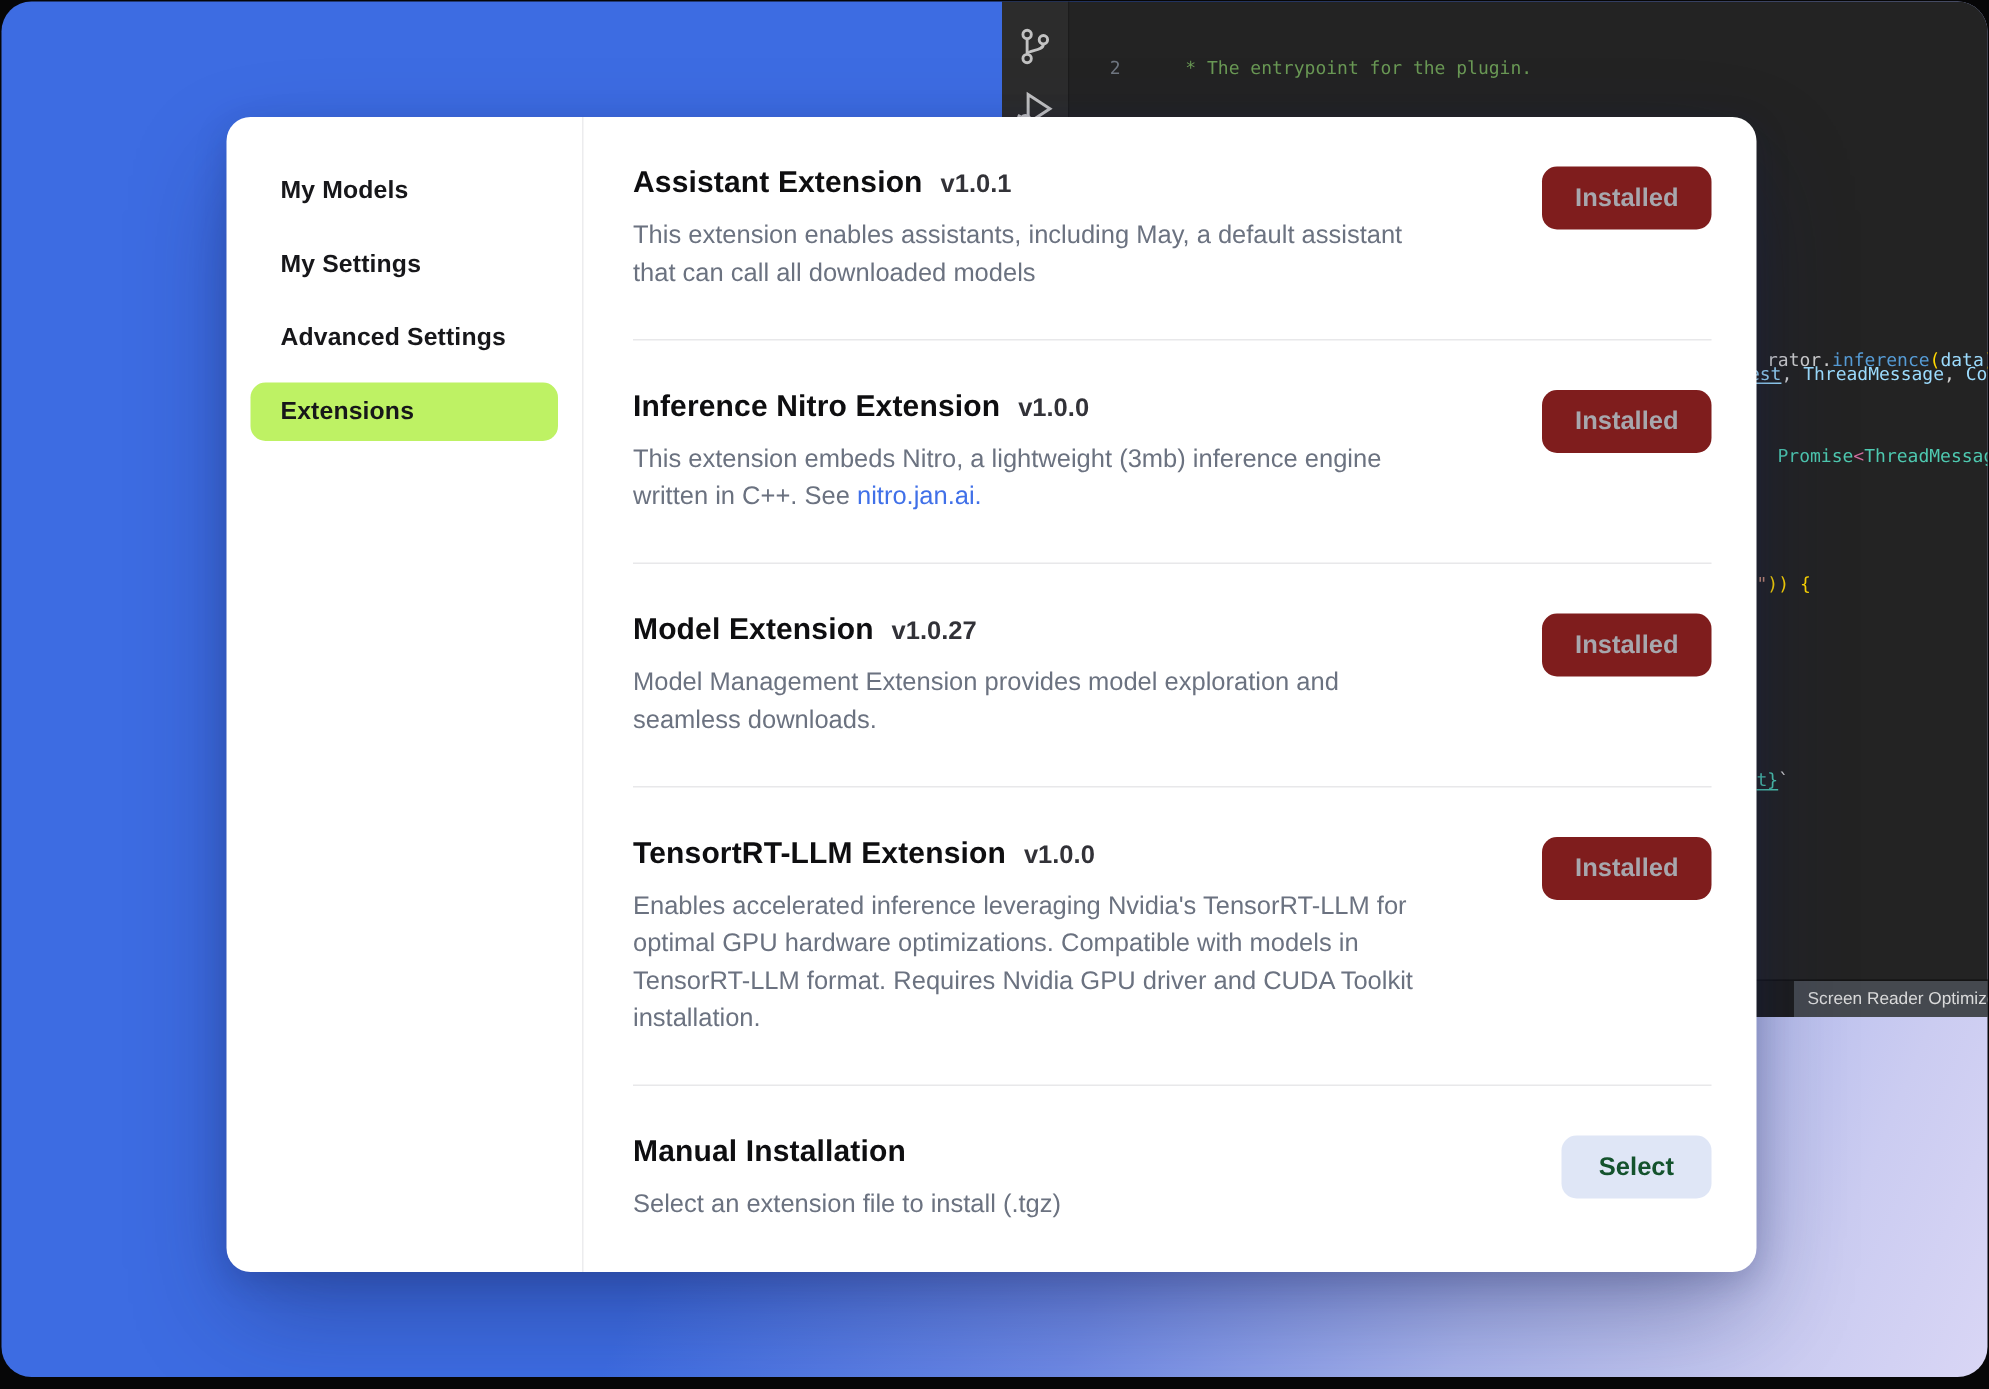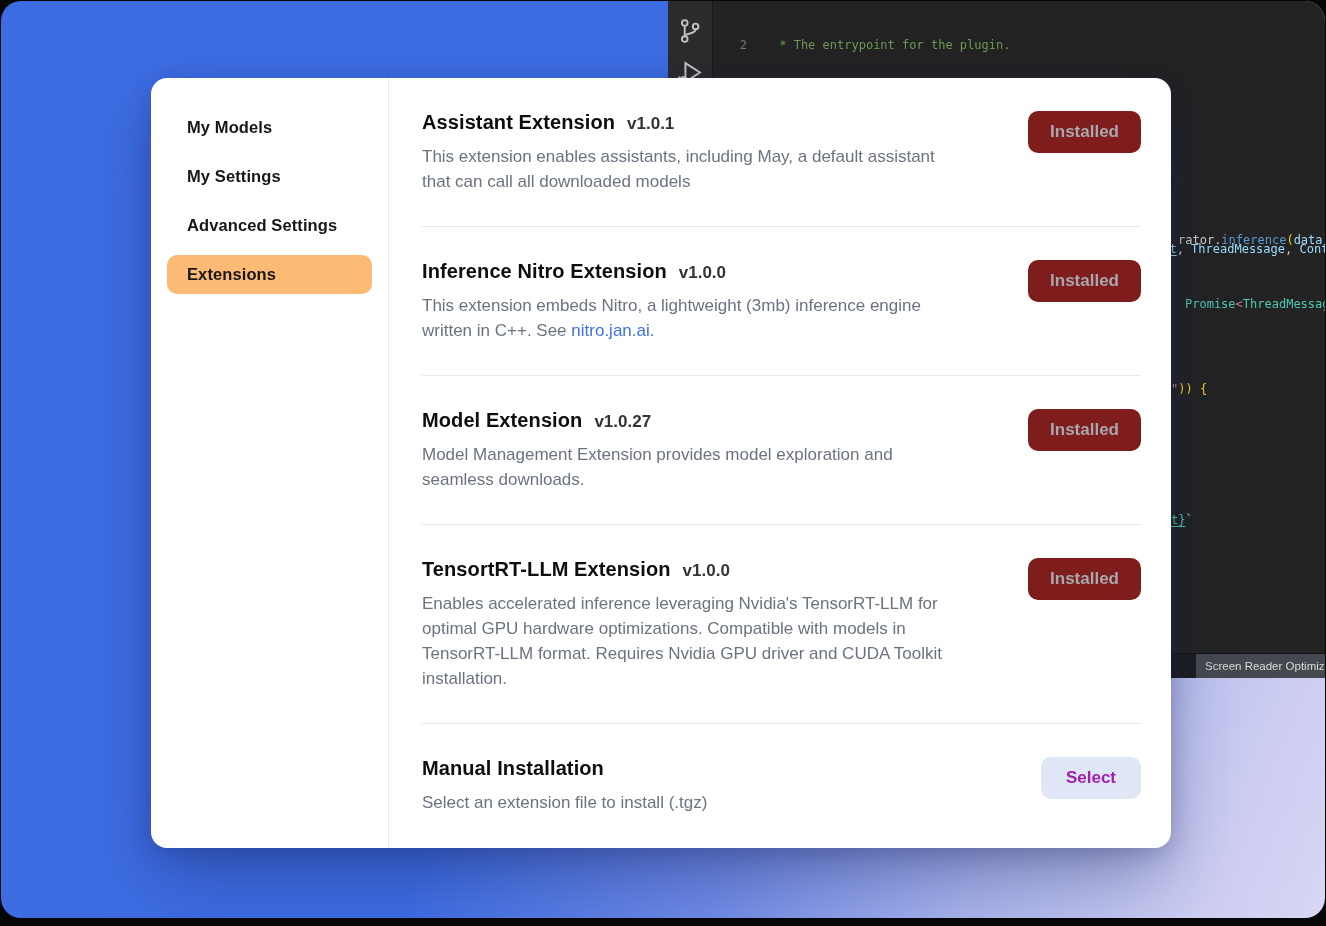--- a/index.html
+++ b/index.html
@@ -12,21 +12,21 @@
   
   .editor{position:absolute;left:667px;top:0;width:659px;height:676px;background:#232323;
     font-family:"DejaVu Sans Mono",monospace;font-size:12px;line-height:17px;color:#d4d4d4;}
   .activity-bar{position:absolute;left:0;top:0;width:44px;height:100%;background:#2c2c2c;border-right:1px solid #1c1c1c;}
   .activity-bar .ab-icon{position:absolute;left:8px;}
   .ab-icon.i1{top:16px;}
   .ab-icon.i2{top:57px;}
   .code{position:absolute;left:45px;top:2px;right:0;white-space:pre;}
   .line{display:flex;height:17px;}
   .ln{width:34px;text-align:right;color:#6f7680;flex:0 0 34px;}
-  .lc{margin-left:25px;}
+  .lc{margin-left:36px;}
   .cm{color:#6a9955}.kw{color:#c586c0}.br{color:#ffd700}.id{color:#9cdcfe}.pn{color:#cfcfcf}
   .fn{color:#569cd6}.ty{color:#4ec9b0}.ag{color:#d16d9e}.st{color:#ce9178}
   .u{text-decoration:underline;text-underline-offset:2px;}
   .frag{position:absolute;white-space:pre;}
   .frag.f1{left:510px;top:231px;}
   .frag.f2{left:517px;top:295px;}
   .frag.f3{left:503px;top:380px;}
   .frag.f4{left:503px;top:511px;}
   .status-bar{position:absolute;left:0;top:652px;right:0;height:24px;background:#1d1d1d;border-top:1px solid #141414;
     font-family:"Liberation Sans",sans-serif;font-size:11.5px;color:#cfcfcf;}
@@ -34,35 +34,35 @@
   .status-item{position:absolute;left:528px;top:0;height:24px;width:210px;background:#45494f;color:#dadada;
     display:flex;align-items:center;padding:0 9px;white-space:nowrap;overflow:hidden;box-sizing:border-box;}
 
   
   .modal{position:absolute;left:150px;top:77px;width:1020px;height:770px;background:#ffffff;border-radius:16px;
     display:flex;z-index:5;overflow:hidden;
     box-shadow:0 30px 70px -8px rgba(22,32,84,.40),0 6px 22px rgba(22,32,84,.20);}
   .sidebar{width:238px;flex:0 0 238px;border-right:1px solid #ececee;padding:30px 16px 0 16px;box-sizing:border-box;}
   .side-item{padding:10px 20px;border-radius:10px;font-size:16.5px;font-weight:700;color:#17171a;
     margin-bottom:10px;cursor:pointer;letter-spacing:.1px;}
-  .side-item.active{background:#fdba74;}
+  .side-item.active{background:#bef264;}
   .content{flex:1;padding:0 30px 0 33px;box-sizing:border-box;}
   .ext-row{display:flex;justify-content:space-between;align-items:flex-start;gap:0;
     padding:33px 0 32px;border-bottom:1px solid #e8e8ea;}
   .ext-row.last{border-bottom:none;}
   .ext-info{max-width:600px;}
   .ext-head{display:flex;align-items:baseline;gap:12px;}
   .ext-name{font-size:20px;font-weight:700;color:#0e0e10;letter-spacing:.1px;}
   .ext-version{font-size:17px;font-weight:700;color:#323238;}
   .ext-desc{margin-top:10px;font-size:17px;line-height:25px;color:#6b7280;white-space:pre-line;}
   .ext-link{color:#4070e8;cursor:pointer;text-decoration:none;}
   .btn{height:42px;border:none;border-radius:10px;font-family:"Liberation Sans",sans-serif;
     font-size:17px;font-weight:600;padding:0 22px;cursor:pointer;flex-shrink:0;}
   .btn.installed{background:#7f1d1d;color:#a7a7ad;}
-  .btn.select{background:#dfe6f6;color:#a21caf;font-weight:700;padding:0 25px;}
+  .btn.select{background:#dfe6f6;color:#14532d;font-weight:700;padding:0 25px;}
 </style>
 </head>
 <body>
 
 <div class="desktop">
 
   <div class="editor">
     <div class="activity-bar">
       <span class="ab-icon i1">
         <svg width="28" height="28" viewBox="0 0 16 16" fill="none" stroke="#c2c2c2" stroke-width="1.1">

